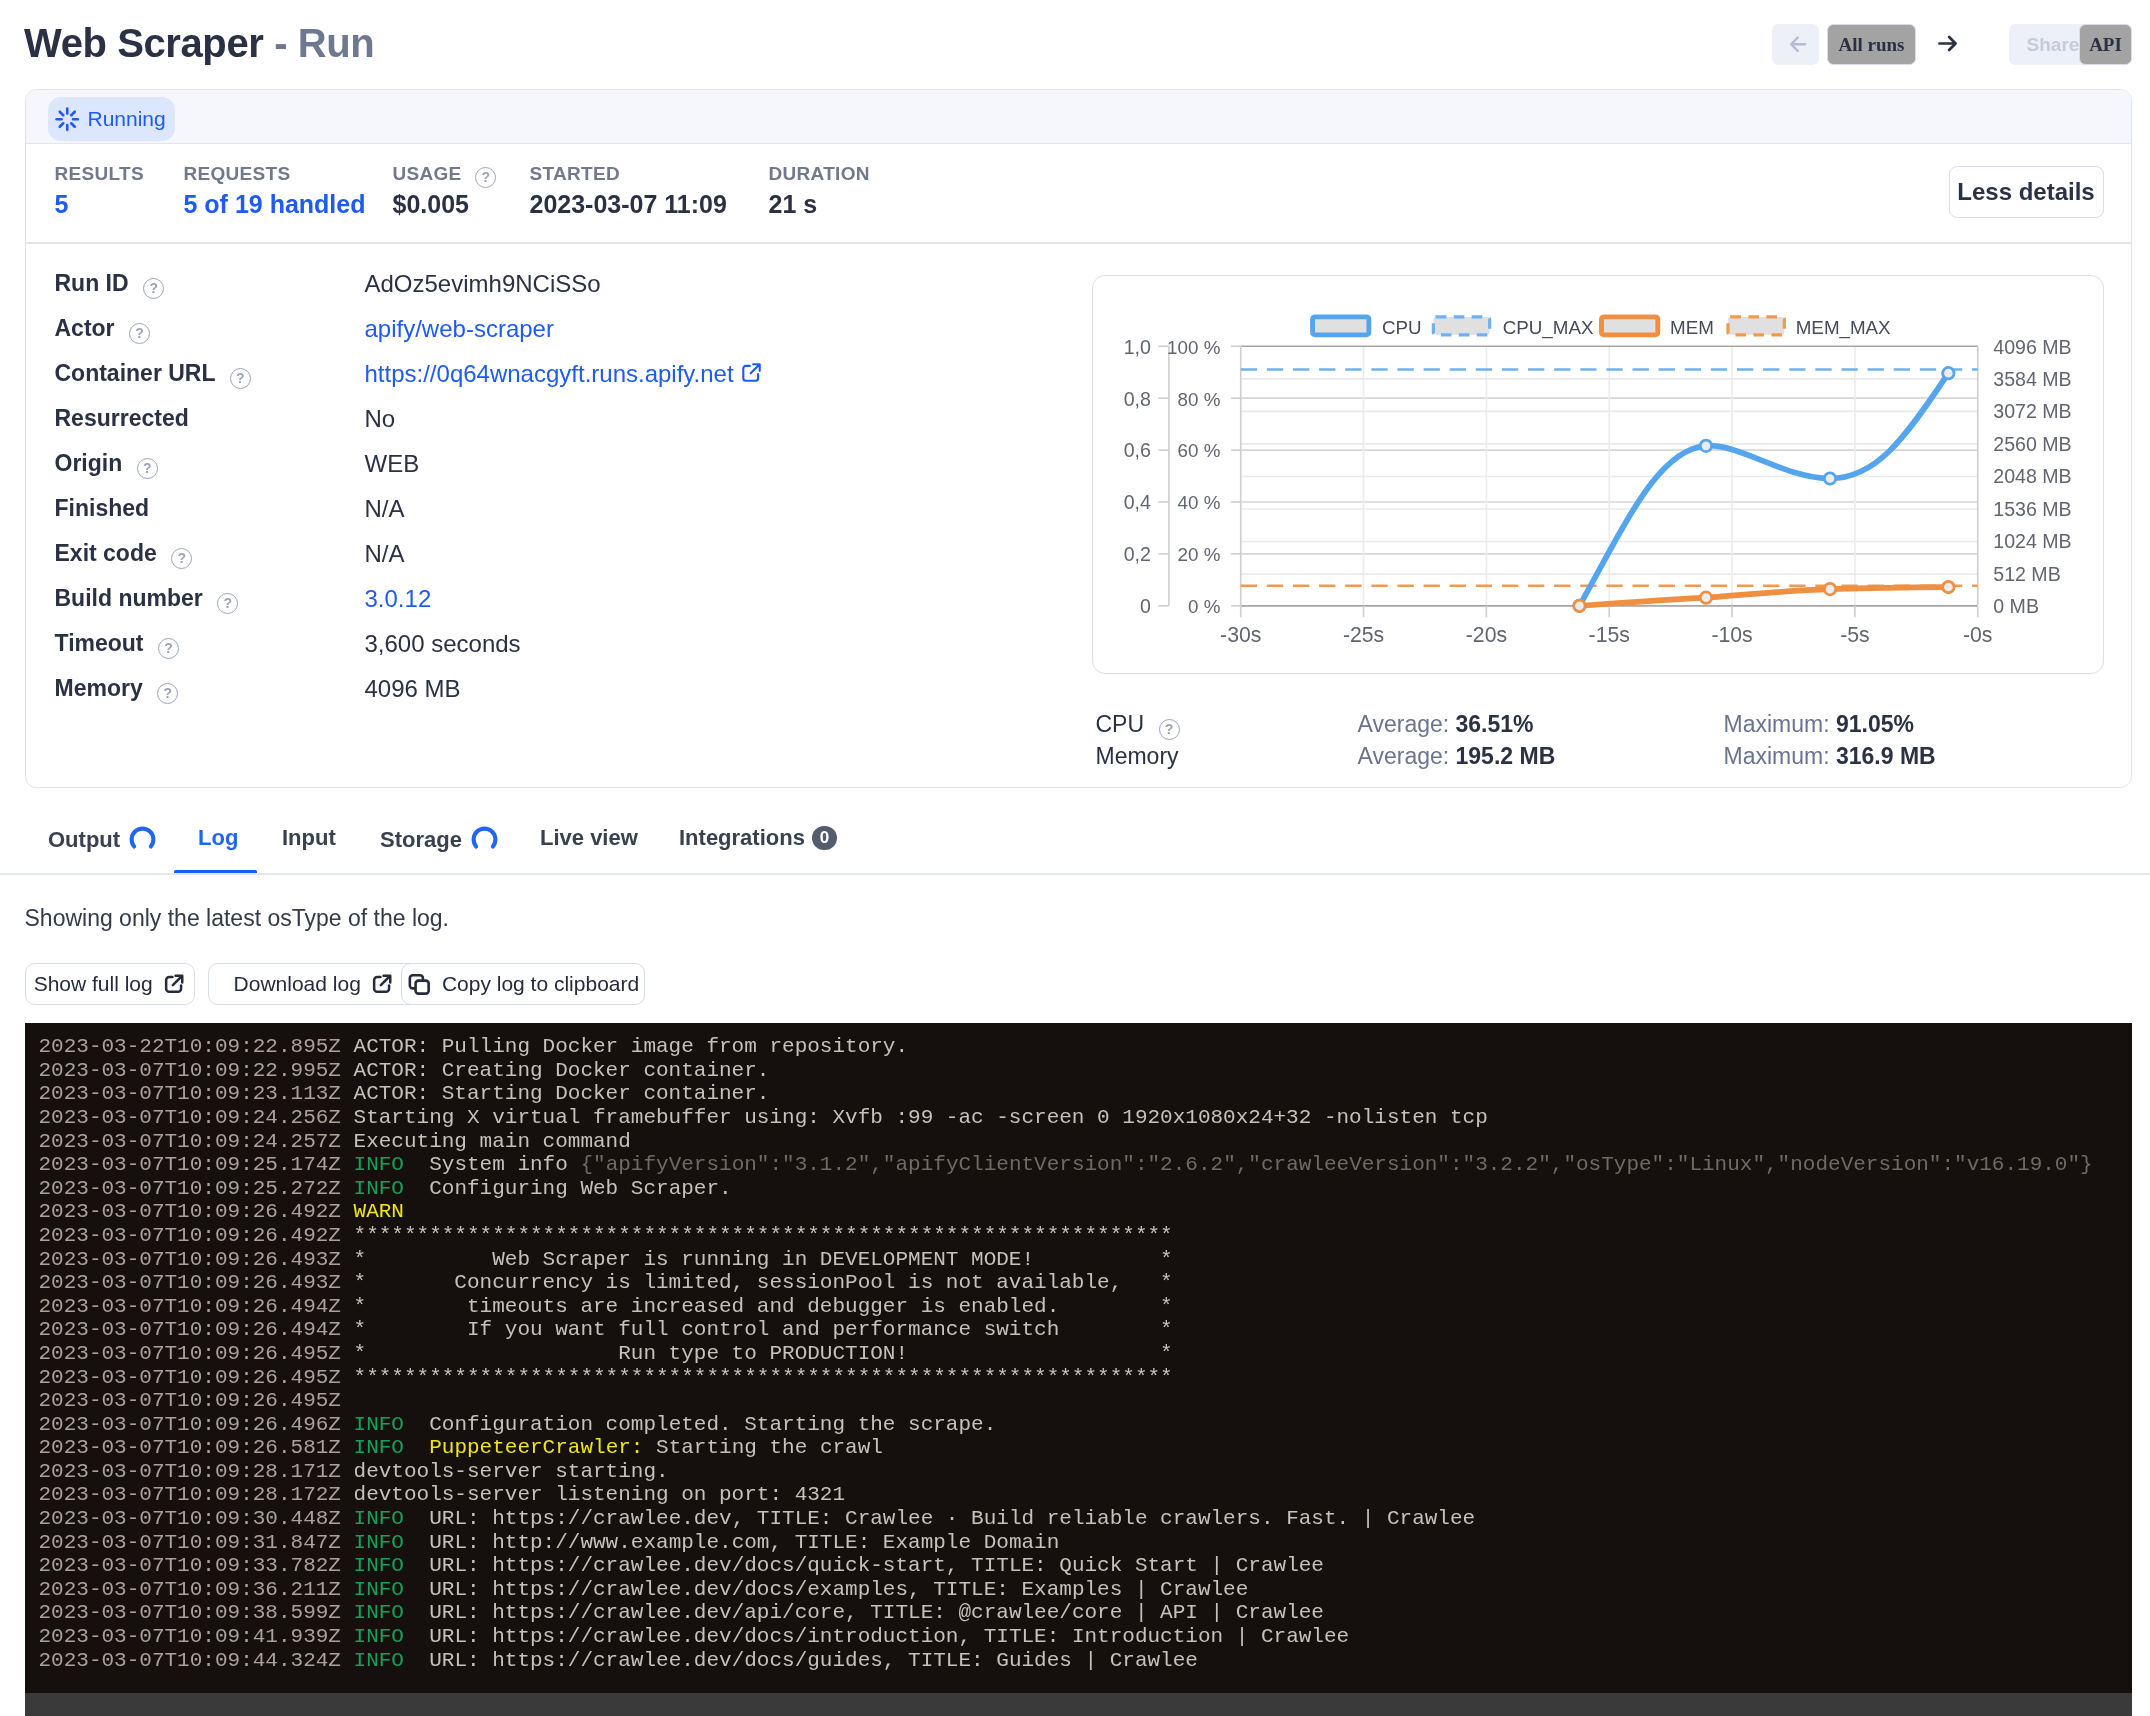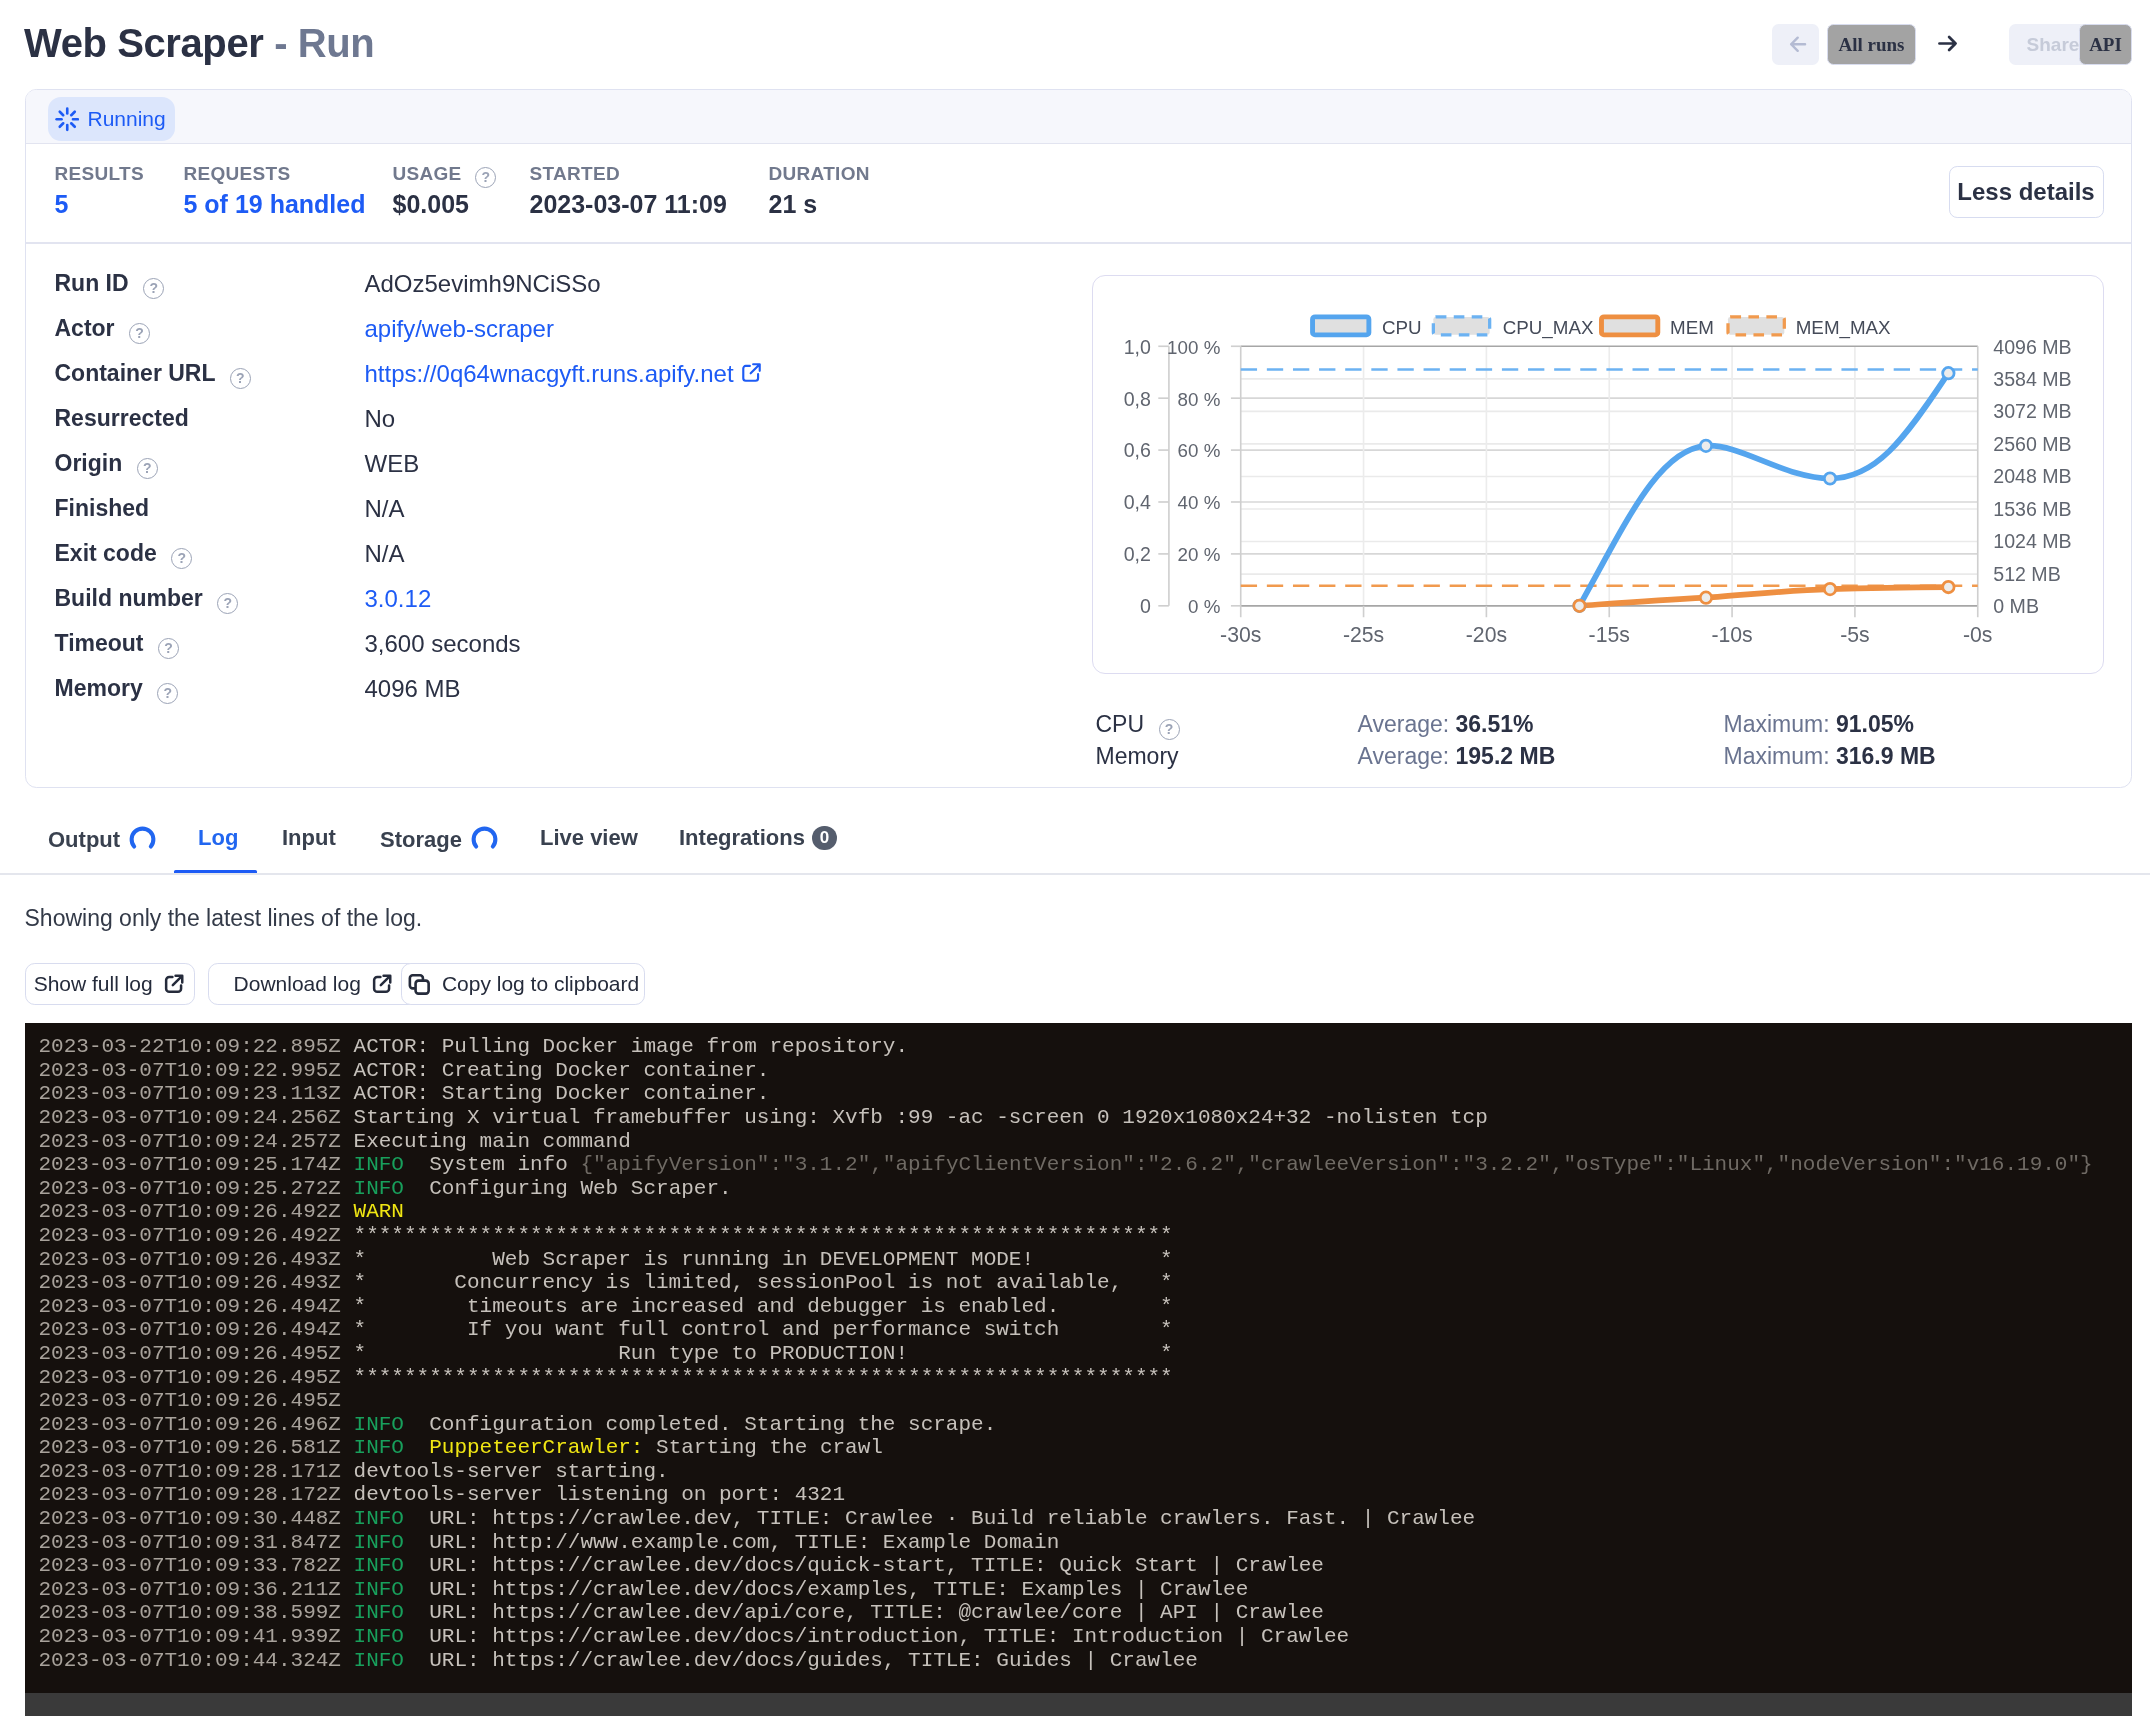--- a/index.html
+++ b/index.html
@@ -276,21 +276,21 @@
       <path d="M -11.49 9.64 A 15 15 0 1 1 11.49 9.64" stroke="#2166f0" stroke-width="5.6" fill="none" stroke-linecap="round"></path>
     </svg>
   </div>
   <div class="tab" style="left:540px;">Live view</div>
   <div class="tab" style="left:679px;">Integrations
     <span style="display:inline-flex; align-items:center; justify-content:center; width:24.5px; height:24.5px; margin-left:7.3px; background:#555d6d; color:#fff; border-radius:50%; font-size:17px; font-weight:bold;">0</span>
   </div>
   <div id="tabunder"></div>
   <div id="tabline"></div>
 
-  <div class="showing">Showing only the latest lines of the log.</div>
+  <div class="showing">Showing only the latest osType of the log.</div>
 
   <div class="logbtn" style="left:24.5px; width:170px;">Show full log
     <svg width="22" height="22" viewBox="0 0 28 28" style="margin-left:10.6px;">
         <path d="M12 5 H8 a4 4 0 0 0 -4 4 v11 a4 4 0 0 0 4 4 h11 a4 4 0 0 0 4 -4 v-4 M16 3.5 h8.5 v8.5 M24 4 L12.5 15.5" stroke="#252b3b" stroke-width="3.2" fill="none" stroke-linecap="round" stroke-linejoin="round"></path>
       </svg>
   </div>
   <div class="logbtn" style="left:208px; width:211px;">Download log
     <svg width="22" height="22" viewBox="0 0 28 28" style="margin-left:10.6px;">
         <path d="M12 5 H8 a4 4 0 0 0 -4 4 v11 a4 4 0 0 0 4 4 h11 a4 4 0 0 0 4 -4 v-4 M16 3.5 h8.5 v8.5 M24 4 L12.5 15.5" stroke="#252b3b" stroke-width="3.2" fill="none" stroke-linecap="round" stroke-linejoin="round"></path>
       </svg>

